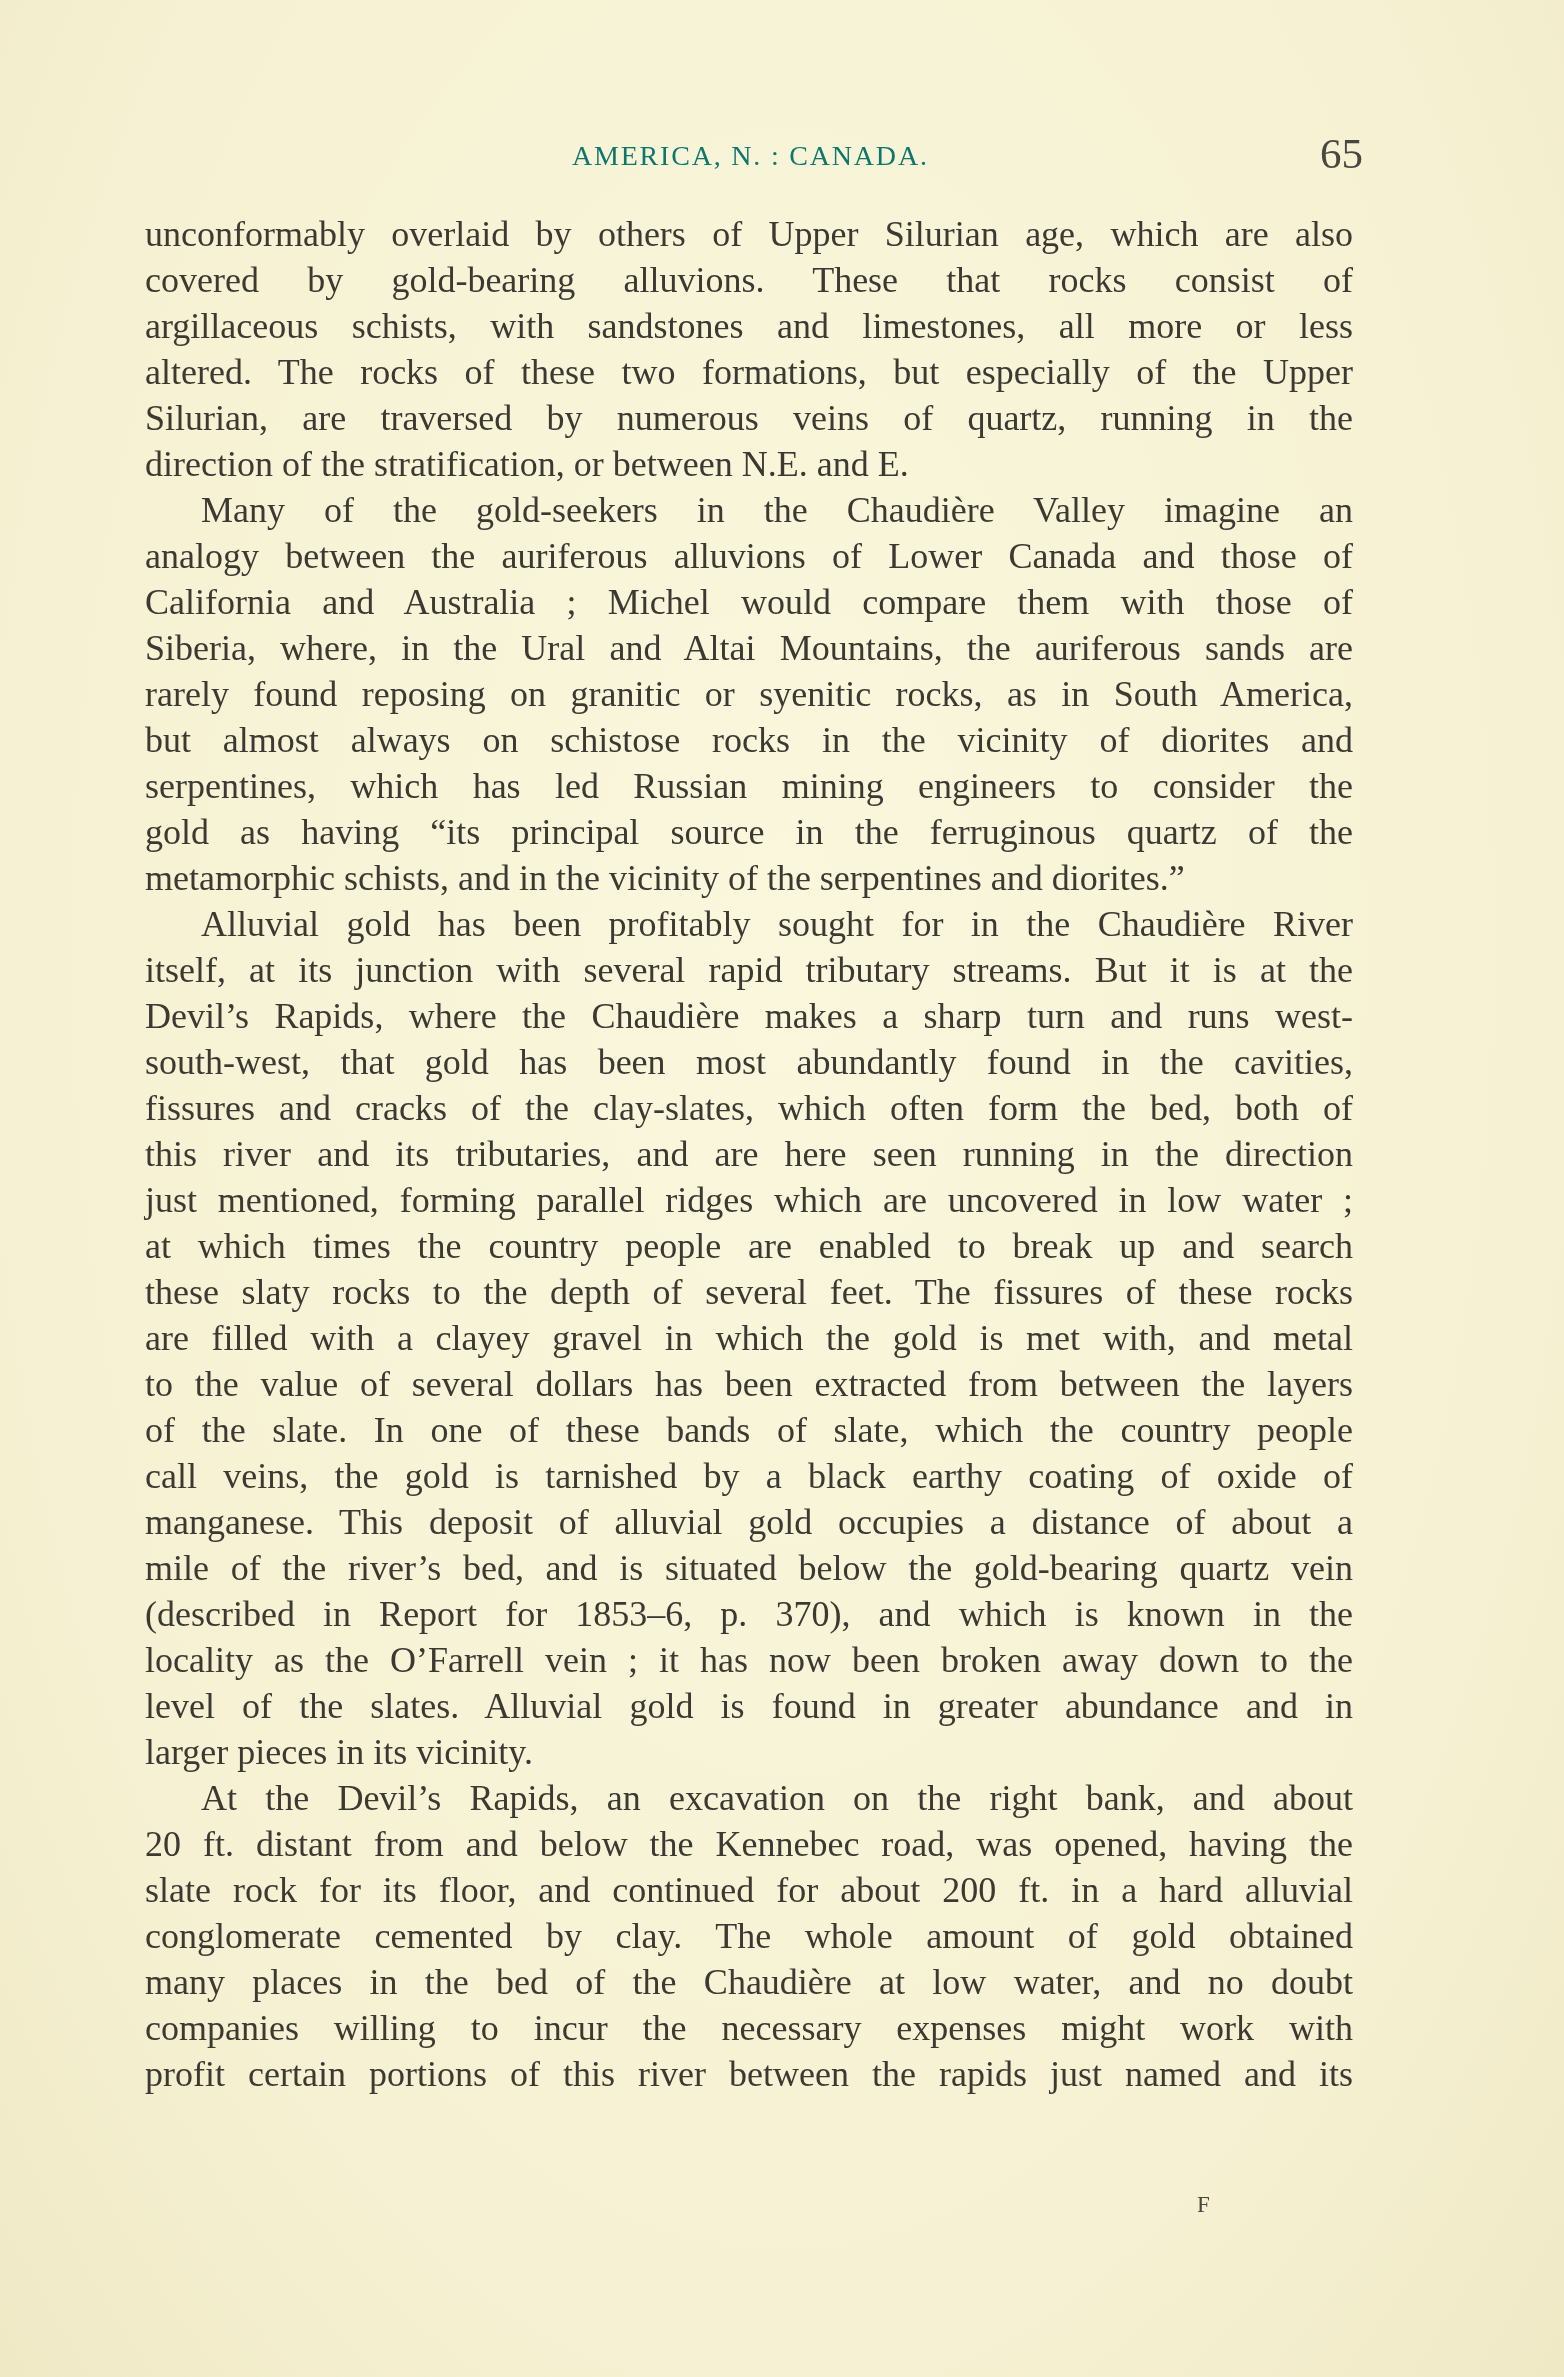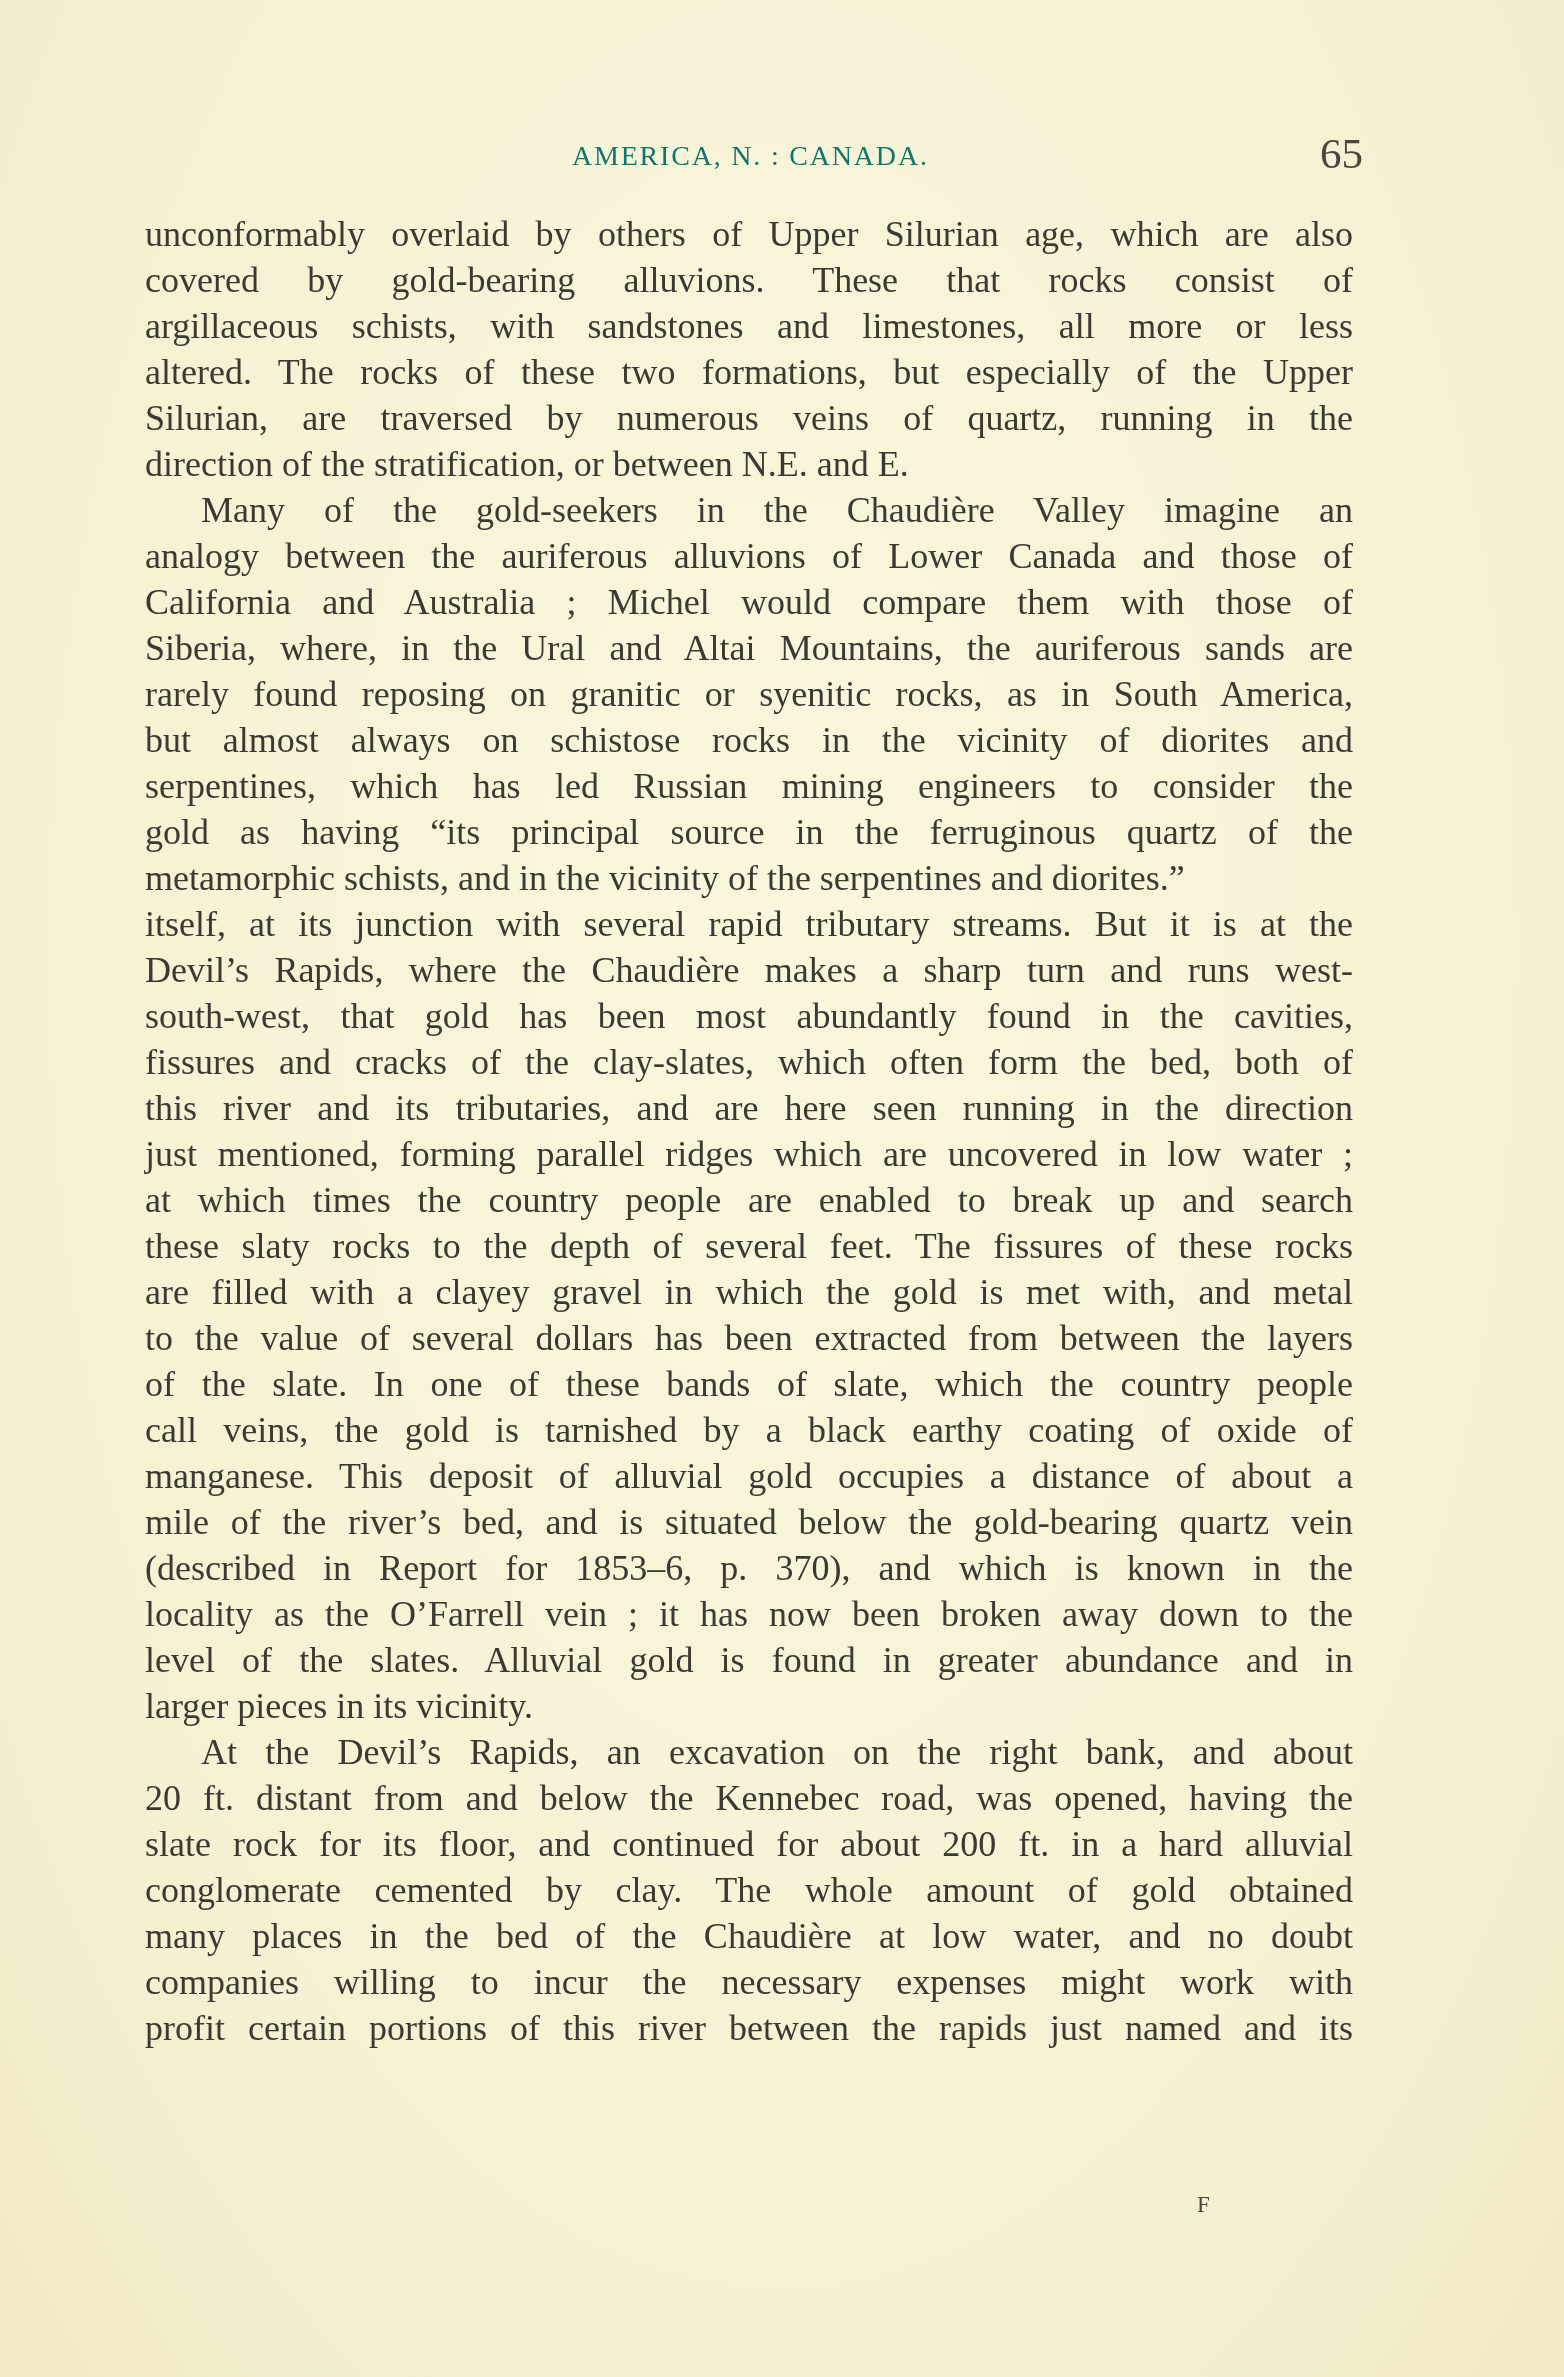--- a/index.html
+++ b/index.html
@@ -60,20 +60,21 @@
       <div class="line">analogy between the auriferous alluvions of Lower Canada and those of</div>
       <div class="line">California and Australia ; Michel would compare them with those of</div>
       <div class="line">Siberia, where, in the Ural and Altai Mountains, the auriferous sands are</div>
       <div class="line">rarely found reposing on granitic or syenitic rocks, as in South America,</div>
       <div class="line">but almost always on schistose rocks in the vicinity of diorites and</div>
       <div class="line">serpentines, which has led Russian mining engineers to consider the</div>
       <div class="line">gold as having “its principal source in the ferruginous quartz of the</div>
       <div class="line last">metamorphic schists, and in the vicinity of the serpentines and diorites.”</div>
     </div>
     <div>
+      <div class="line indent">Alluvial gold has been profitably sought for in the Chaudière River</div>
       <div class="line">itself, at its junction with several rapid tributary streams. But it is at the</div>
       <div class="line">Devil’s Rapids, where the Chaudière makes a sharp turn and runs west-</div>
       <div class="line">south-west, that gold has been most abundantly found in the cavities,</div>
       <div class="line">fissures and cracks of the clay-slates, which often form the bed, both of</div>
       <div class="line">this river and its tributaries, and are here seen running in the direction</div>
       <div class="line">just mentioned, forming parallel ridges which are uncovered in low water ;</div>
       <div class="line">at which times the country people are enabled to break up and search</div>
       <div class="line">these slaty rocks to the depth of several feet. The fissures of these rocks</div>
       <div class="line">are filled with a clayey gravel in which the gold is met with, and metal</div>
       <div class="line">to the value of several dollars has been extracted from between the layers</div>

